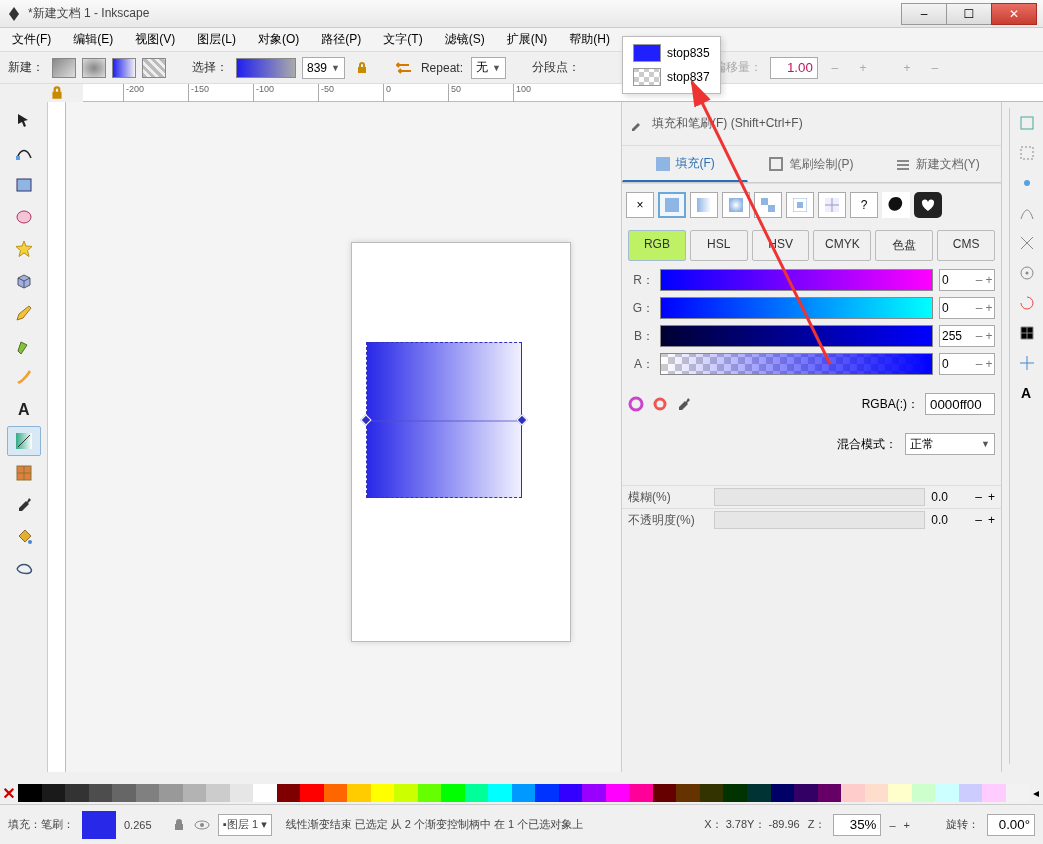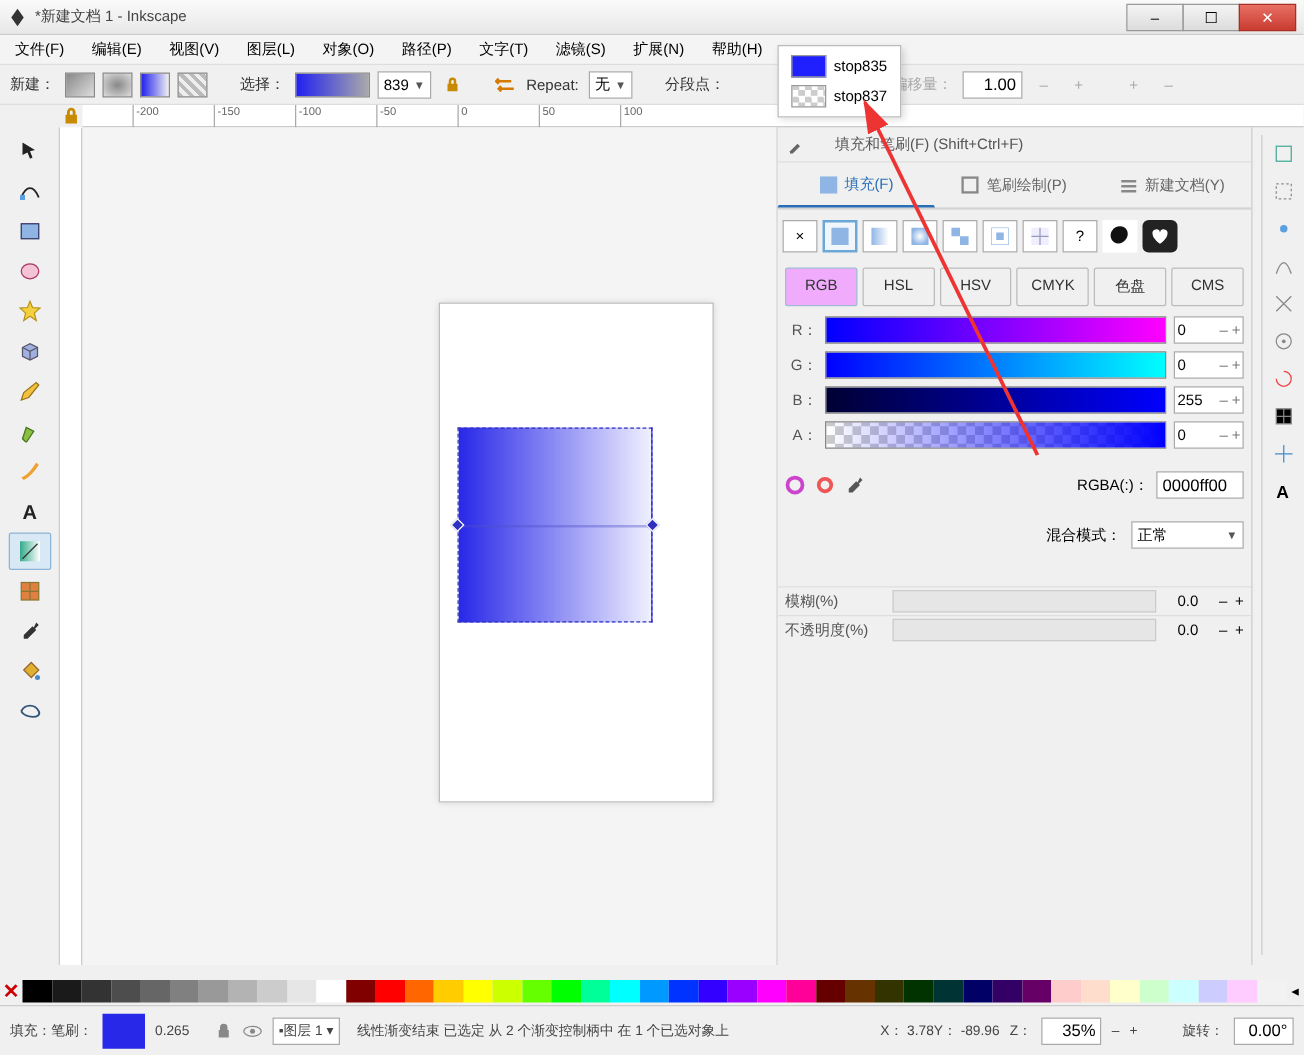--- a/index.html
+++ b/index.html
@@ -74,61 +74,61 @@
   position: absolute; left: 300px; top: 240px; width: 156px; height: 156px;
   background: linear-gradient(to right,#2828e8,#f0f0ff);
   border: 1px dashed #3030c0;
 }
 .grad-line { position: absolute; left: 300px; top: 318px; width: 156px; height: 2px; background: rgba(80,80,200,.4); }
 .grad-handle { position: absolute; width: 8px; height: 8px; border: 1px solid #fff; background: #3030c0; transform: rotate(45deg); }
 .panel-right {
   width: 380px; background: #f0f0f0; border-left: 1px solid #ccc;
   display: flex; flex-direction: column;
 }
-.panel-title { height: 28px; display: flex; align-items: center; padding: 0 8px; gap: 24px; color: #555; border-bottom: 1px solid #ddd; }
+.panel-title { height: 44px; display: flex; align-items: center; padding: 0 8px; gap: 8px; color: #555; border-bottom: 1px solid #ddd; }
 .panel-pad { padding: 6px; }
 .tabs { display: flex; border-bottom: 1px solid #ccc; }
 .tabs .tab {
   flex: 1; padding: 8px 6px; text-align: center; color: #666;
   border: 1px solid transparent; display: flex; align-items: center; justify-content: center; gap: 6px;
 }
 .tabs .tab.active { color: #2a6fb5; border-bottom: 2px solid #2a6fb5; }
 .paint-type-row { display: flex; gap: 4px; padding: 8px 4px; align-items: center; }
 .paint-type-row .pt {
   width: 28px; height: 26px; border: 1px solid #aaa; background: #fff;
   display: flex; align-items: center; justify-content: center;
 }
 .paint-type-row .pt.active { border: 2px solid #6da7d6; background: #f0f6fc; }
 .section-label { color: #555; font-weight: bold; padding: 4px 6px; }
 .model-tabs { display: flex; gap: 4px; padding: 4px 6px; }
 .model-tabs .mt {
   flex: 1; padding: 6px 0; text-align: center; border: 1px solid #bbb; background: #f0f0f0;
   border-radius: 2px; color: #333;
 }
-.model-tabs .mt.active { background: #f0abfc; border-color: #9fbcd2; }
+.model-tabs .mt.active { background: #bef264; border-color: #9fbcd2; }
 .rgb-rows { padding: 4px 6px; }
 .rgb-row { display: flex; align-items: center; gap: 6px; margin-bottom: 6px; }
 .rgb-row .ch-label { width: 26px; text-align: right; color: #555; }
 .rgb-row .slider { flex: 1; height: 22px; border: 1px solid #888; position: relative; }
 .rgb-row .r-slider { background: linear-gradient(to right,#0000ff,#ff00ff); }
 .rgb-row .g-slider { background: linear-gradient(to right,#0000ff,#00ffff); }
 .rgb-row .b-slider { background: linear-gradient(to right,#000033,#0000ff); }
 .rgb-row .a-slider { background: repeating-conic-gradient(#ccc 0% 25%, #fff 0% 50%) 0/14px 14px; position:relative; }
 .rgb-row .a-slider::after { content:''; position:absolute; inset:0; background: linear-gradient(to right, rgba(0,0,255,0), rgba(0,0,255,1)); }
 .rgb-row .spin { width: 56px; height: 22px; border: 1px solid #aaa; background: #fff; display: flex; align-items: center; }
 .rgb-row .spin input { border: 0; width: 34px; padding: 0 2px; font-size: 12px; outline: none; }
 .rgb-row .spin .pm { width: 10px; text-align: center; color: #777; cursor: default; }
 .picker-row { display: flex; align-items: center; gap: 8px; padding: 8px 6px; }
 .rgba-hex { margin-left: auto; display: flex; align-items: center; gap: 6px; }
 .rgba-hex input { width: 70px; height: 22px; border: 1px solid #aaa; padding: 0 4px; }
 .blend-row { display: flex; justify-content: flex-end; align-items: center; gap: 8px; padding: 10px 6px; }
 .slider-row { display: flex; align-items: center; padding: 2px 6px; gap: 6px; border-top: 1px solid #ddd; }
 .slider-row .slabel { width: 80px; color: #555; }
 .slider-row .strack { flex: 1; height: 18px; background: #e6e6e6; border: 1px solid #ccc; }
-.slider-row .sval { width: 38px; text-align: center; }
+.slider-row .sval { width: 38px; text-align: left; }
 .toolboxes-right { width: 42px; background: #f0f0f0; border-left: 1px solid #ccc; display: flex; flex-direction: column; align-items: center; padding: 4px 0; gap: 4px; }
 .toolboxes-right .sep { width: 28px; height: 1px; background: #ccc; margin: 4px 0; }
 .toolboxes-right .tb { width: 28px; height: 26px; display: flex; align-items: center; justify-content: center; }
 .far-right { position: absolute; right: 0; top: 108px; bottom: 80px; width: 34px; background: #f0f0f0; border-left: 1px solid #ccc; display: flex; flex-direction: column; align-items: center; padding: 6px 0; gap: 12px; }
 .bottom-area { position: absolute; bottom: 0; left: 0; right: 0; }
 .palette-row { height: 22px; display: flex; align-items: center; }
 .palette-row .x { width: 18px; color: #c00; font-size: 16px; font-weight: bold; text-align: center; }
 .palette-row .colors { flex: 1; height: 18px; display: flex; }
 .palette-row .colors div { flex: 1; }
 .statusbar {
@@ -206,40 +206,40 @@
     </span>
   <span class="label">Repeat:</span>
   <span class="select-box">
     <span>无</span>
     <span class="caret">▼</span>
   </span>
   <span style="width:14px"></span>
   <span class="label">分段点：</span>
   <span style="flex:0 0 120px"></span>
   <span class="label" style="color:#aaa">偏移量：</span>
-  <input class="num-input" style="color: #000000;" value="1.00">
+  <input class="num-input" style="color: #be185d;" value="1.00">
   <span class="icon-btn" style="color:#aaa">–</span>
   <span class="icon-btn" style="color:#aaa">+</span>
   <span style="width:10px"></span>
   <span class="icon-btn" style="color:#aaa">+</span>
   <span class="icon-btn" style="color:#aaa">–</span>
 </div>
 
 <div class="stop-dropdown">
   <div class="row">
     <span class="sw" style="background:#2020ff"></span>
     <span>stop835</span>
   </div>
   <div class="row sel">
     <span class="sw" style="background:repeating-conic-gradient(#ccc 0 25%,#fff 0 50%) 0/10px 10px"></span>
     <span>stop837</span>
   </div>
 </div>
 
-<div class="ruler-h" style="margin-left:66px">
+<div class="ruler-h" style="margin-left:83px">
   <div class="tick" style="left:40px">-200</div>
   <div class="tick" style="left:105px">-150</div>
   <div class="tick" style="left:170px">-100</div>
   <div class="tick" style="left:235px">-50</div>
   <div class="tick" style="left:300px">0</div>
   <div class="tick" style="left:365px">50</div>
   <div class="tick" style="left:430px">100</div>
 </div>
 <span class="ruler-lock">
   <svg width="16" height="16" viewBox="0 0 14 14">

